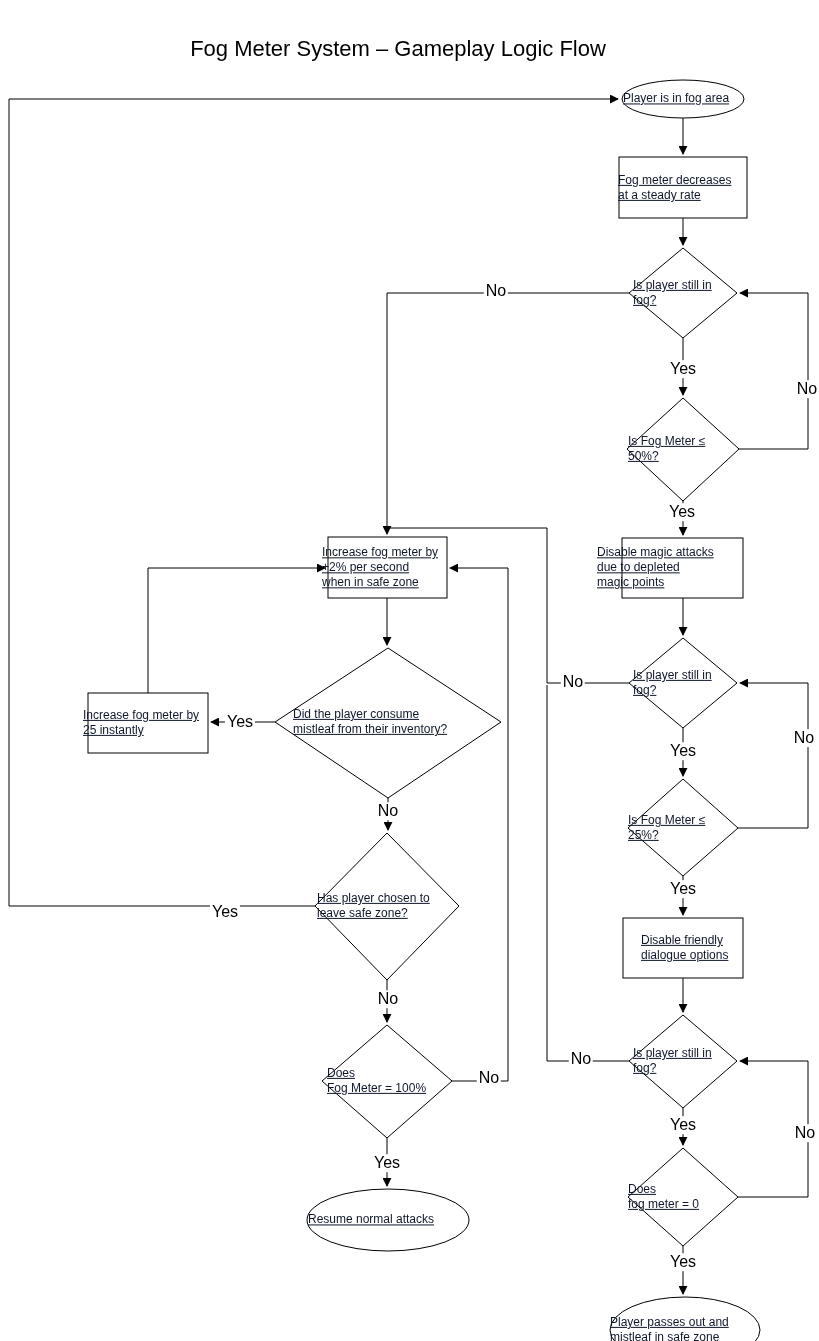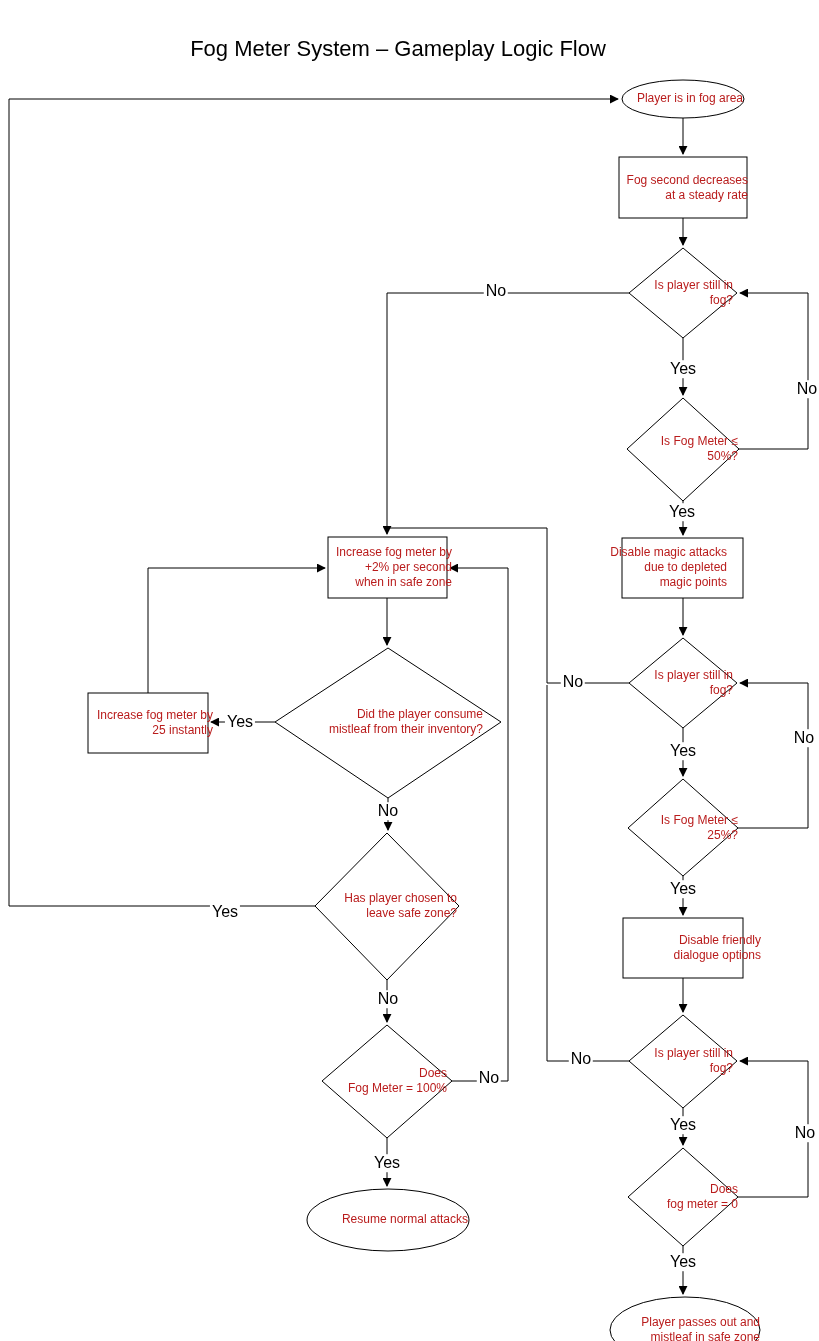--- a/index.html
+++ b/index.html
@@ -7,22 +7,22 @@
     position:relative; width:819px; height:1341px; background:#ffffff;
     font-family:"Liberation Sans", sans-serif; color:#000;margin-top:28px;
   }
   .title {
     position:absolute; top:8px; left:398px; transform:translateX(-50%);
     font-size:22px; white-space:nowrap; color:#000;
   }
   .graphics { position:absolute; left:0; top:0; }
   .node-label {
     position:absolute; transform:translate(-50%,-50%);
-    text-align:right; white-space:pre-line;
-    font-size:12px; line-height:1.26; color:#b91c1c;
+    text-align:left; white-space:pre-line;
+    font-size:12px; line-height:1.26; color:#0f172a;text-decoration:underline;
   }
   .edge-label {
     position:absolute; transform:translate(-50%,-50%);
     background:#ffffff; padding:0 2px;
     font-size:16px; line-height:1.1; color:#000;
   }
   .edge { stroke:#000; stroke-width:1; fill:none; }
   .shape { stroke:#000; stroke-width:1; fill:#ffffff; }
 </style>
 </head>
@@ -84,21 +84,21 @@
       <rect class="shape" x="328" y="509" width="119" height="61"></rect>
       <polygon class="shape" points="388,620 501,694 388,770 275,694"></polygon>
       <rect class="shape" x="88" y="665" width="120" height="60"></rect>
       <polygon class="shape" points="387,805 459,878 387,952 315,878"></polygon>
       <polygon class="shape" points="387,997 452,1053 387,1110 322,1053"></polygon>
       <ellipse class="shape" cx="388" cy="1192" rx="81" ry="31"></ellipse>
     </g>
   </svg>
 
   <div class="node-label" style="left:683px; top:71px;  width:120px;">Player is in fog area</div>
-  <div class="node-label" style="left:683px; top:160px; width:130px;">Fog second decreases
+  <div class="node-label" style="left:683px; top:160px; width:130px;">Fog meter decreases
 at a steady rate</div>
   <div class="node-label" style="left:683px; top:265px; width:100px;">Is player still in
 fog?</div>
   <div class="node-label" style="left:683px; top:421px; width:110px;">Is Fog Meter ≤
 50%?</div>
   <div class="node-label" style="left:662px; top:540px; width:130px;">Disable magic attacks
 due to depleted
 magic points</div>
   <div class="node-label" style="left:683px; top:655px; width:100px;">Is player still in
 fog?</div>

